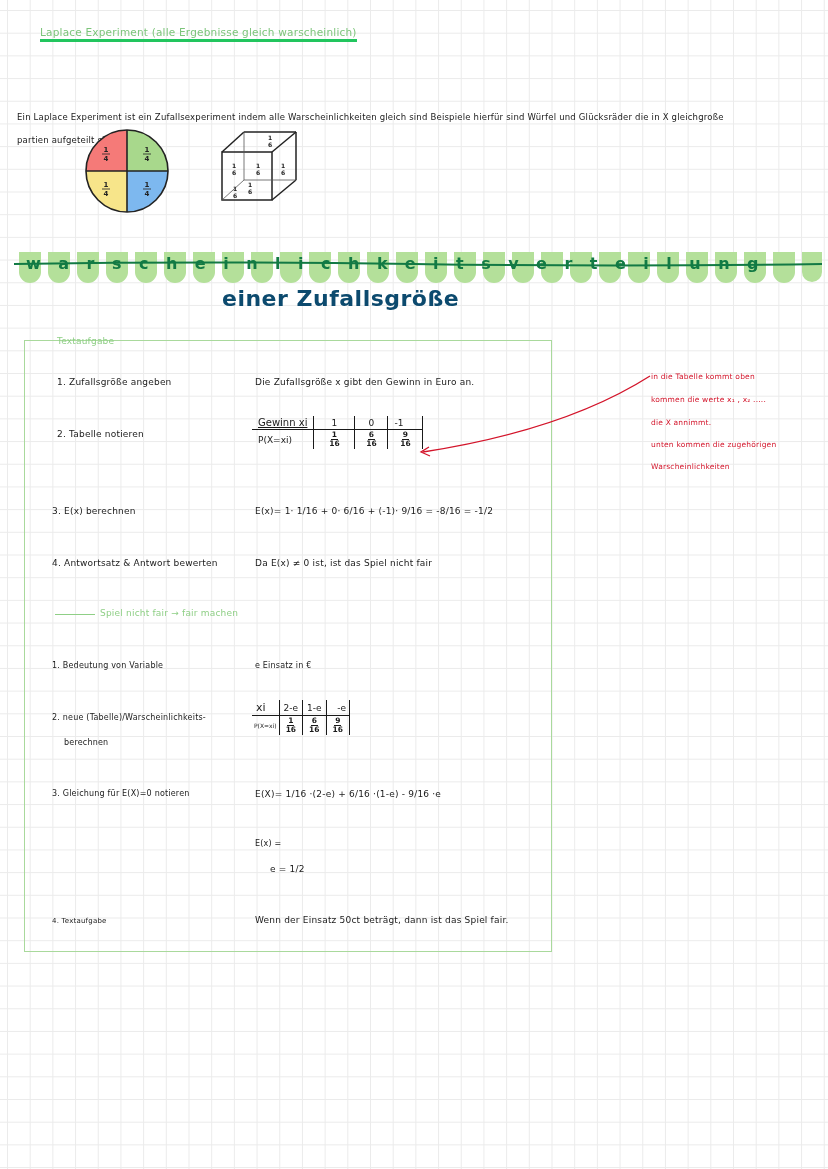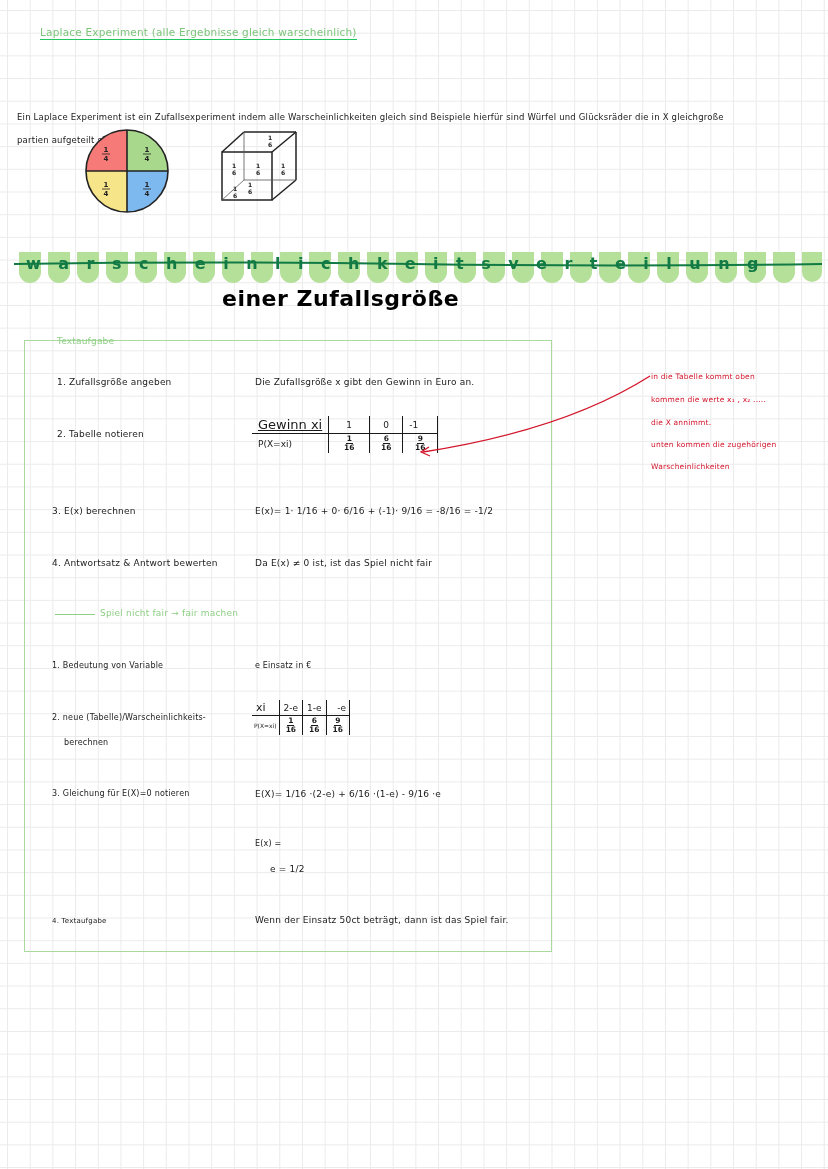--- a/index.html
+++ b/index.html
@@ -11,28 +11,28 @@
       linear-gradient(to bottom, #ebebeb 1px, transparent 1px);
     background-size: 22.7px 22.7px;
     background-position: 7px 10px;
     font-family: "DejaVu Sans", sans-serif;
     color: #1a1a1a;
   }
   .abs { position: absolute; }
   .hand { font-family: "DejaVu Sans", sans-serif; font-size: 9px; letter-spacing: 0.2px; white-space: nowrap; }
   .title-link {
     left: 40px; top: 26px; font-size: 10.5px; color: #7cc47a;
-    border-bottom: 1px solid #22c55e; padding-bottom: 1px; white-space: nowrap;
+    border-bottom: 3px solid #22c55e; padding-bottom: 1px; white-space: nowrap;
   }
   .intro { left: 17px; font-size: 8.5px; margin-top: 36px; }
   .wheel { left: 84px; top: 128px; width: 86px; height: 86px; }
   .die { left: 220px; top: 130px; width: 80px; height: 72px; }
   .banner { left: 14px; top: 252px; width: 808px; height: 32px; }
   .banner-sub {
-    left: 222px; top: 286px; font-size: 22px; font-weight: bold; color: #000000;
+    left: 222px; top: 286px; font-size: 22px; font-weight: bold; color: #0c4a6e;
     font-family: "DejaVu Sans", sans-serif; letter-spacing: 0.5px;
   }
   .frame {
     left: 24px; top: 340px; width: 528px; height: 612px;
     border: 1.5px solid #a9d99c; box-sizing: border-box;
   }
   .green-label { color: #8fcf86; }
   .red { color: #d3142a; font-size: 7.5px; }
   .small { font-size: 8px; }
   table.dist { border-collapse: collapse; font-size: 9px; }
@@ -142,21 +142,21 @@
 <div class="abs hand green-label" style="left:57px; top:336px;">Textaufgabe</div>
 
 <div class="abs hand" style="left:57px; top:377px;"><span>1.</span> <span>Zufallsgröße angeben</span></div>
 <div class="abs hand" style="left:255px; top:377px;">Die Zufallsgröße x gibt den Gewinn in Euro an.</div>
 
 <div class="abs hand" style="left:57px; top:429px;"><span>2.</span> <span>Tabelle notieren</span></div>
 
 <table class="abs dist" style="left:252px; top:416px;">
   <tbody>
       <tr style="border-bottom:1.5px solid #1a1a1a;">
-    <td style="text-align:left; text-decoration:underline; font-size:13px; border-right:1.5px solid #1a1a1a;">Gewinn xi</td>
+    <td style="text-align:left; text-decoration:underline; font-size:10px; border-right:1.5px solid #1a1a1a;">Gewinn xi</td>
     <td style="border-right:1.5px solid #1a1a1a; width:28px;">1</td>
     <td style="border-right:1.5px solid #1a1a1a; width:20px;">0</td>
     <td style="border-right:1.5px solid #1a1a1a; width:22px; text-align:left;">-1</td>
   </tr>
   <tr>
     <td style="text-align:left; border-right:1.5px solid #1a1a1a;">P(X=xi)</td>
     <td style="border-right:1.5px solid #1a1a1a;"><span class="frac">
             <span class="n">1</span>
             <span>16</span>
           </span></td>

